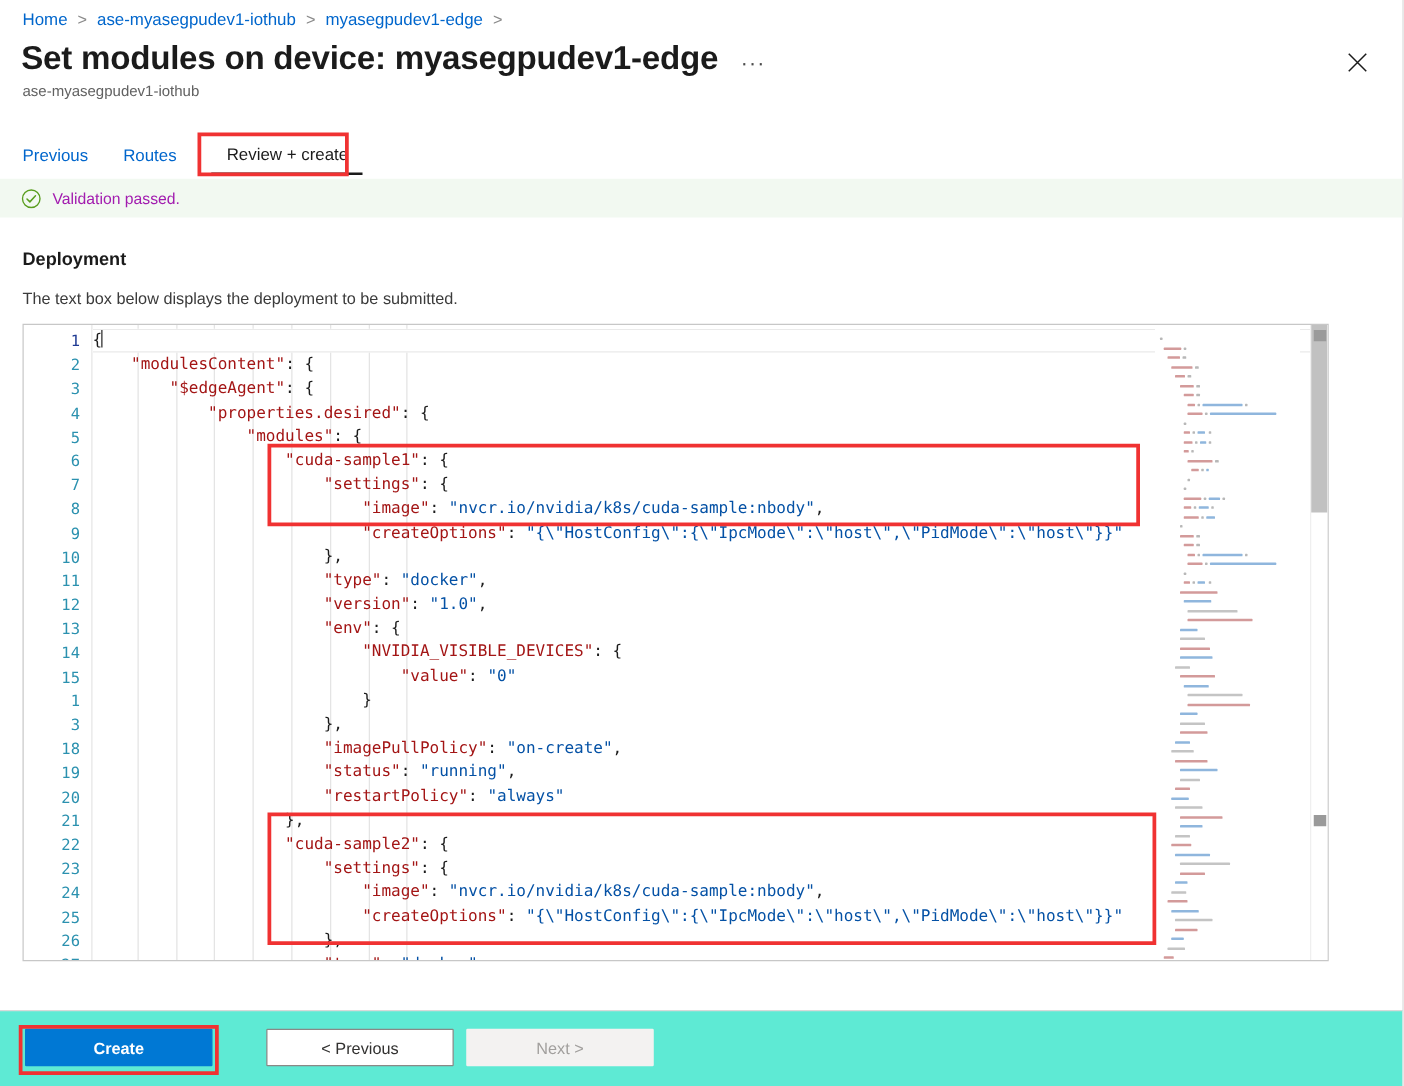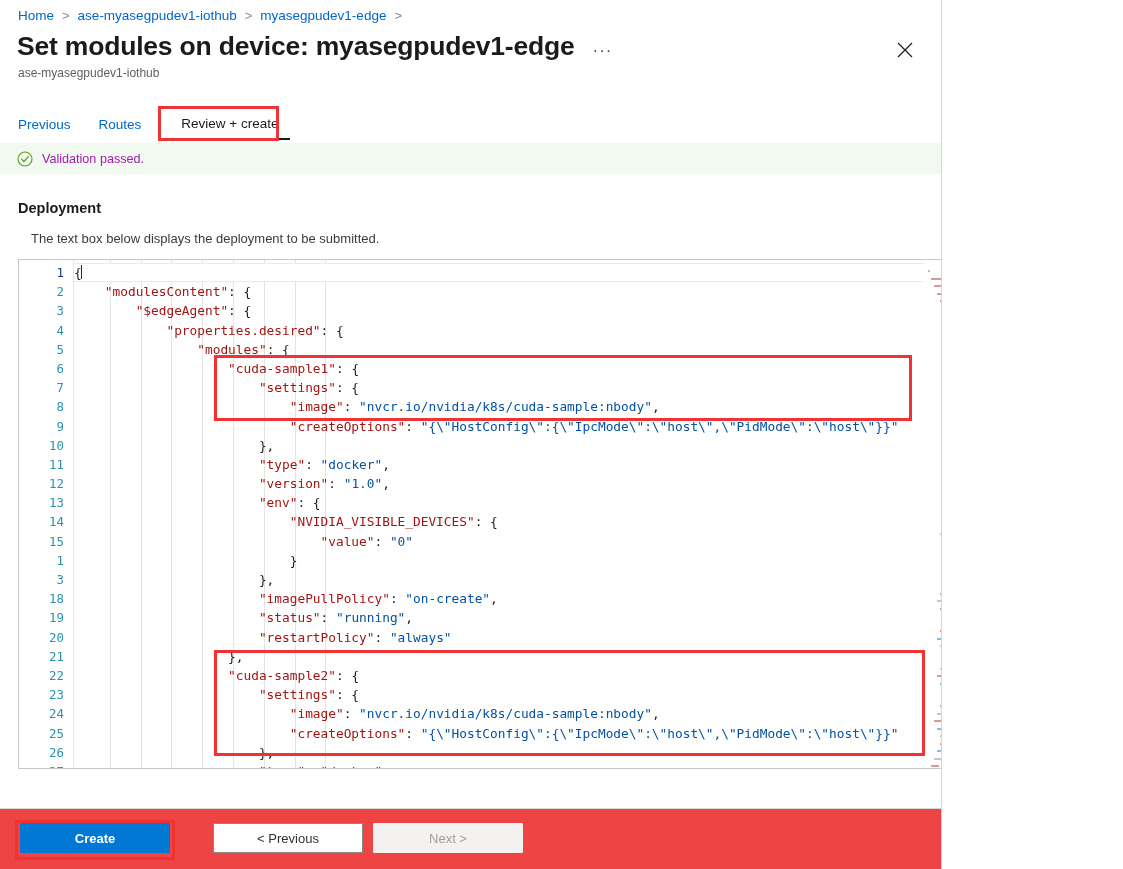--- a/index.html
+++ b/index.html
@@ -6,21 +6,21 @@
   * { box-sizing: border-box; }
   html, body {
     margin: 0; padding: 0;
     width: 1123px; height: 869px;
     background: #ffffff;
     font-family: "Liberation Sans", sans-serif;
     -webkit-font-smoothing: antialiased;
   }
   .page {
     position: relative;
-    width: 942px; height: 869px;
+    width: 1123px; height: 869px;
     background: #ffffff;
     overflow: hidden;
     border-right: 1px solid #d6d6d6;
   }
 
   
   .breadcrumb {
     position: absolute; left: 18px; top: 8px;
     font-size: 13.5px; color: #015cda;
     display: flex; align-items: center; gap: 0px;
@@ -90,21 +90,21 @@
   }
   .check-icon { width: 16px; height: 16px; display:block; }
   .validation-text { font-size: 12.6px; color: #a21caf; }
 
   
   .section-title {
     position: absolute; left: 18px; top: 200px;
     font-size: 14.5px; font-weight: 600; color: #1b1b1b;
   }
   .section-desc {
-    position: absolute; left: 31px; top: 231px;
+    position: absolute; left: 18px; top: 231px;
     font-size: 13px; color: #3b3b3b;
   }
 
   
   .editor {
     position: absolute; left: 18px; top: 259px;
     width: 1045px; height: 510px;
     border: 1px solid #c7c7c7;
     background: #ffffff;
     overflow: hidden;
@@ -191,21 +191,21 @@
     position: absolute; border: 3px solid #f03232;
     pointer-events: none;
   }
   .annot-1 { left: 214px; top: 355px; width: 698px; height: 66px; }
   .annot-2 { left: 214px; top: 650px; width: 711px; height: 106px; }
 
   
   .footer {
     position: absolute; left: 0; bottom: 0;
     width: 1122px; height: 61px;
-    background: #ef4444;
+    background: #5eead4;
     border-top: 1px solid #d9d9d9;
   }
   .btn {
     position: absolute; top: 14px;
     height: 30px; font-size: 13px;
     font-family: "Liberation Sans", sans-serif;
     cursor: pointer; border-radius: 1px;
     display: flex; align-items: center; justify-content: center;
   }
   .btn-create {

